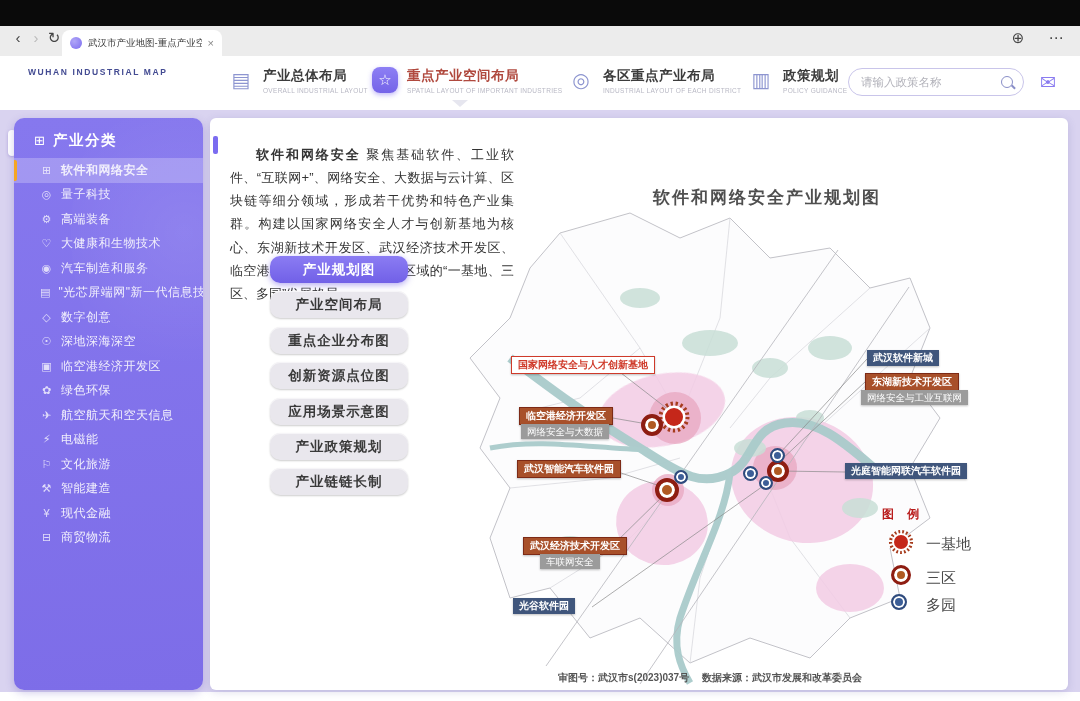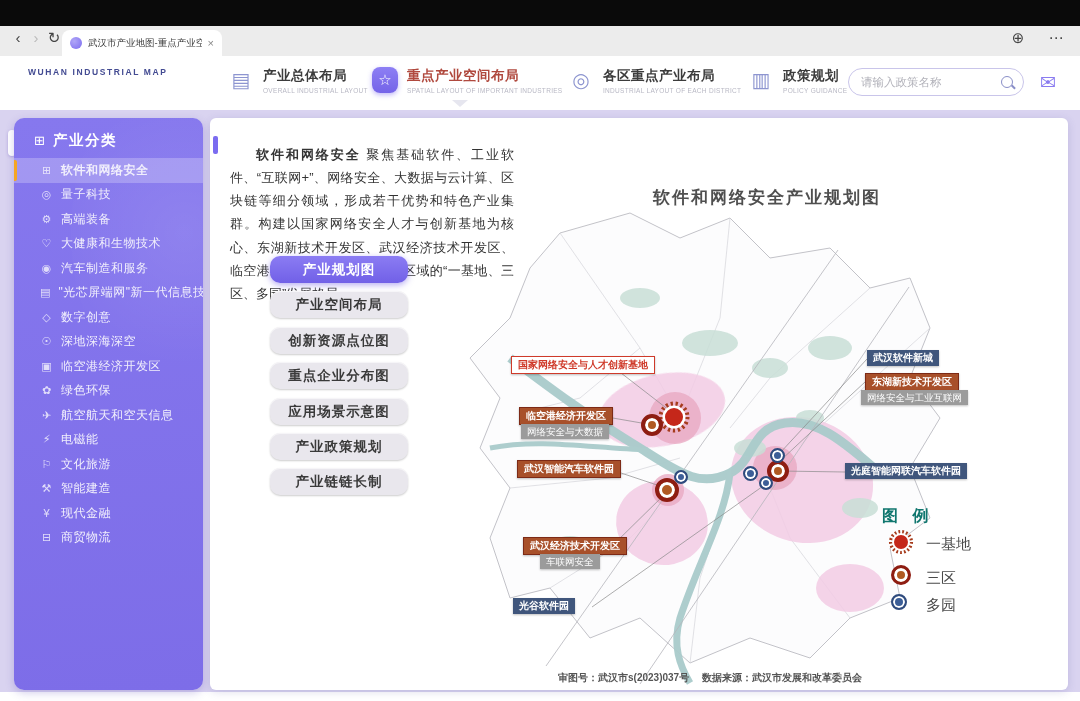--- a/index.html
+++ b/index.html
@@ -80,21 +80,21 @@
   
   .mk-ring{position:absolute;width:22px;height:22px;border-radius:50%;background:#b05a22;border:4px solid #8e1d12;
     box-shadow:inset 0 0 0 3px #fff;box-sizing:border-box;}
   .mk-ring.lg{width:24px;height:24px;}
   .mk-ring.leg{width:20px;height:20px;border-width:3.5px;}
   .mk-blue{position:absolute;width:15px;height:15px;border-radius:50%;background:#3c5e97;border:2.5px solid #2f4b7d;
     box-shadow:inset 0 0 0 2px #fff;box-sizing:border-box;}
   .mk-blue.sm{width:14px;height:14px;}
   .mk-blue.leg{width:16px;height:16px;}
   
-  #legend-title{position:absolute;left:672px;top:388px;font-size:16px;font-weight:bold;color:#0f766e;letter-spacing:5px;}
+  #legend-title{position:absolute;left:672px;top:388px;font-size:12px;font-weight:bold;color:#b91c1c;letter-spacing:5px;}
   .leg-lb{position:absolute;font-size:15px;color:#4a4a4a;}
   #footnote{position:absolute;left:300px;top:553px;width:400px;text-align:center;font-size:10px;font-weight:bold;color:#555;}
 </style>
 </head>
 <body>
 
 <div id="screen-top"></div>
 <div id="browser-bar">
   <span class="bctl" style="left:8px;">‹</span>
   <span class="bctl" style="left:26px;color:#bbb;">›</span>
@@ -279,22 +279,22 @@
       <path d="M382,489 L556,366"></path>
     </g>
   </svg>
 
   <div id="intro-bar"></div>
   <p id="intro"><b>软件和网络安全</b><span> 聚焦基础软件、工业软件、“互联网+”、网络安全、大数据与云计算、区块链等细分领域，形成若干优势和特色产业集群。构建以国家网络安全人才与创新基地为核心、东湖新技术开发区、武汉经济技术开发区、临空港经济技术开发区为重点区域的“一基地、三区、多园”发展格局。</span></p>
 
   <div id="btn-col">
     <div class="pbtn active">产业规划图</div>
     <div class="pbtn">产业空间布局</div>
+    <div class="pbtn">重点企业分布图</div>
     <div class="pbtn">创新资源点位图</div>
-    <div class="pbtn">重点企业分布图</div>
     <div class="pbtn">应用场景示意图</div>
     <div class="pbtn">产业政策规划</div>
     <div class="pbtn">产业链链长制</div>
   </div>
 
   <div id="map-title">软件和网络安全产业规划图</div>
 
   <div class="ml ml-red" style="left:301px;top:238px;">国家网络安全与人才创新基地</div>
   <div class="ml ml-brown" style="left:309px;top:289px;">临空港经济开发区</div>
   <div class="ml ml-gray" style="left:311px;top:306px;">网络安全与大数据</div>

